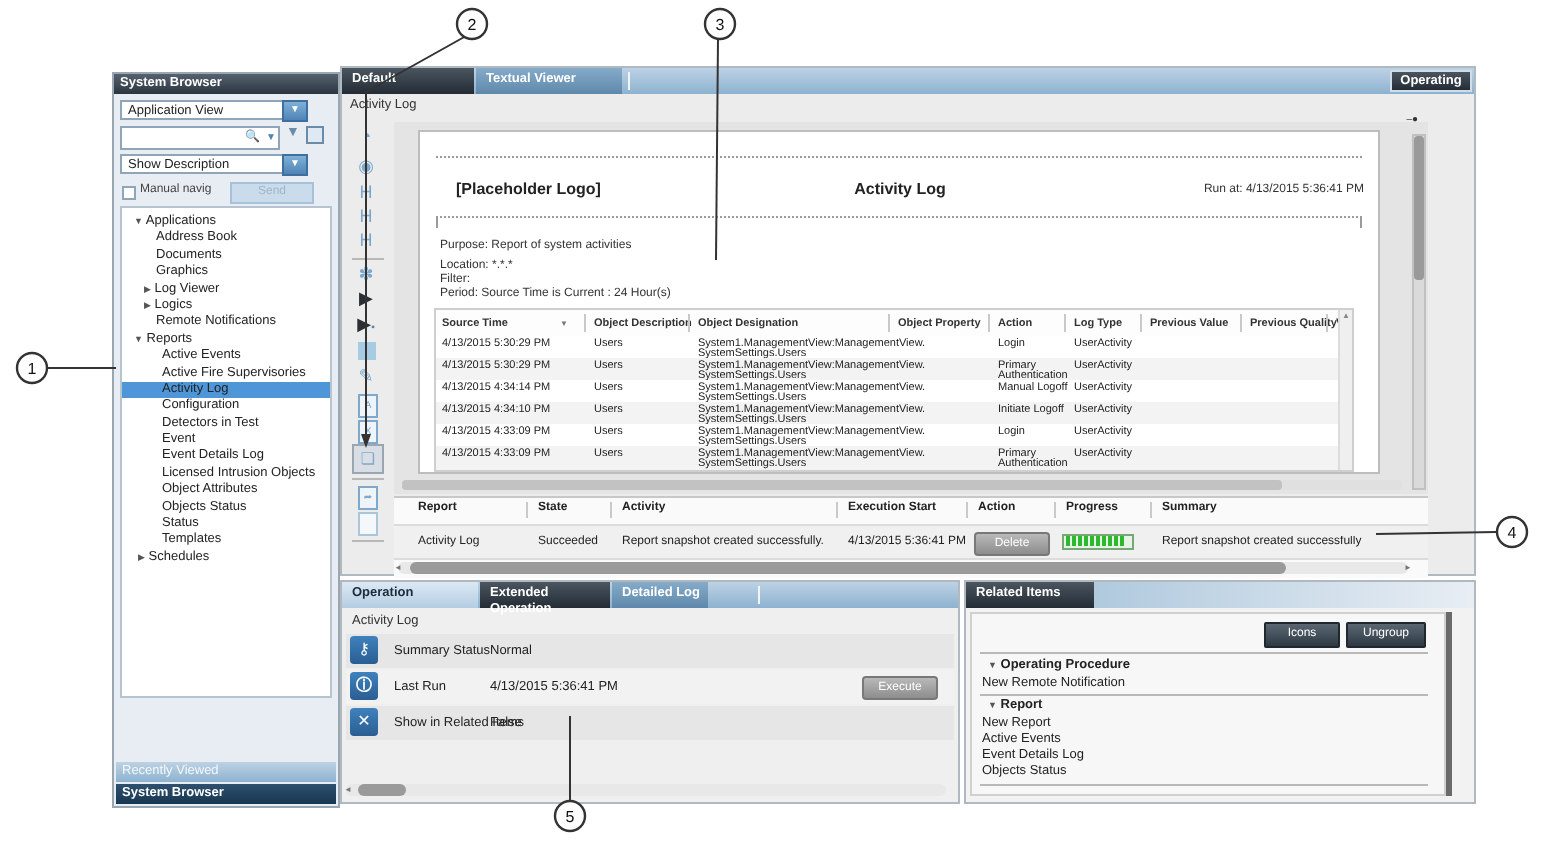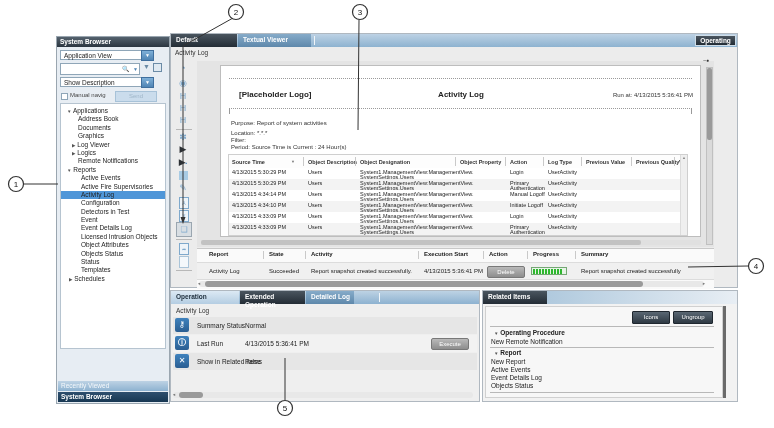--- a/index.html
+++ b/index.html
@@ -129,21 +129,21 @@
     <div class="abs sep-h" style="left:3px;top:209px;width:16px;"></div>
   </div>
 
   <div class="abs" style="left:26px;top:27px;width:517px;height:186px;background:#e4e4e4;">
     <span class="abs" style="right:5px;top:-4px;font-size:5px;color:#333;">–●</span>
 
     <div class="abs" style="right:1px;top:6px;width:7px;height:178px;background:#dadada;border:1px solid #c0c0c0;box-sizing:border-box;">
       <div class="abs" style="left:0;top:0;width:5px;height:72px;background:#9a9a9a;border-radius:2px;"></div>
     </div>
 
-    <div class="abs" style="left:23px;top:4px;width:481px;height:172px;background:#fff;border:1px solid #bdbdbd;box-sizing:border-box;">
+    <div class="abs" style="left:12px;top:4px;width:481px;height:172px;background:#fff;border:1px solid #bdbdbd;box-sizing:border-box;">
       <div class="abs dotline" style="left:8px;top:12px;width:463px;"></div>
       <div class="abs b" style="left:18px;top:24px;font-size:8px;">[Placeholder Logo]</div>
       <div class="abs b" style="left:180px;top:24px;width:120px;text-align:center;font-size:8px;">Activity Log</div>
       <div class="abs t6" style="left:360px;top:26px;width:112px;text-align:right;color:#333;">Run at: 4/13/2015 5:36:41 PM</div>
       <div class="abs dotline" style="left:8px;top:42px;width:463px;"></div>
       <div class="abs" style="left:8px;top:42px;width:1px;height:6px;background:#9a9a9a;"></div>
       <div class="abs" style="left:470px;top:42px;width:1px;height:6px;background:#9a9a9a;"></div>
 
       <div class="abs t6" style="left:10px;top:54px;color:#333;">Purpose: Report of system activities</div>
       <div class="abs t6" style="left:10px;top:64px;color:#333;">Location: *.*.*</div>

